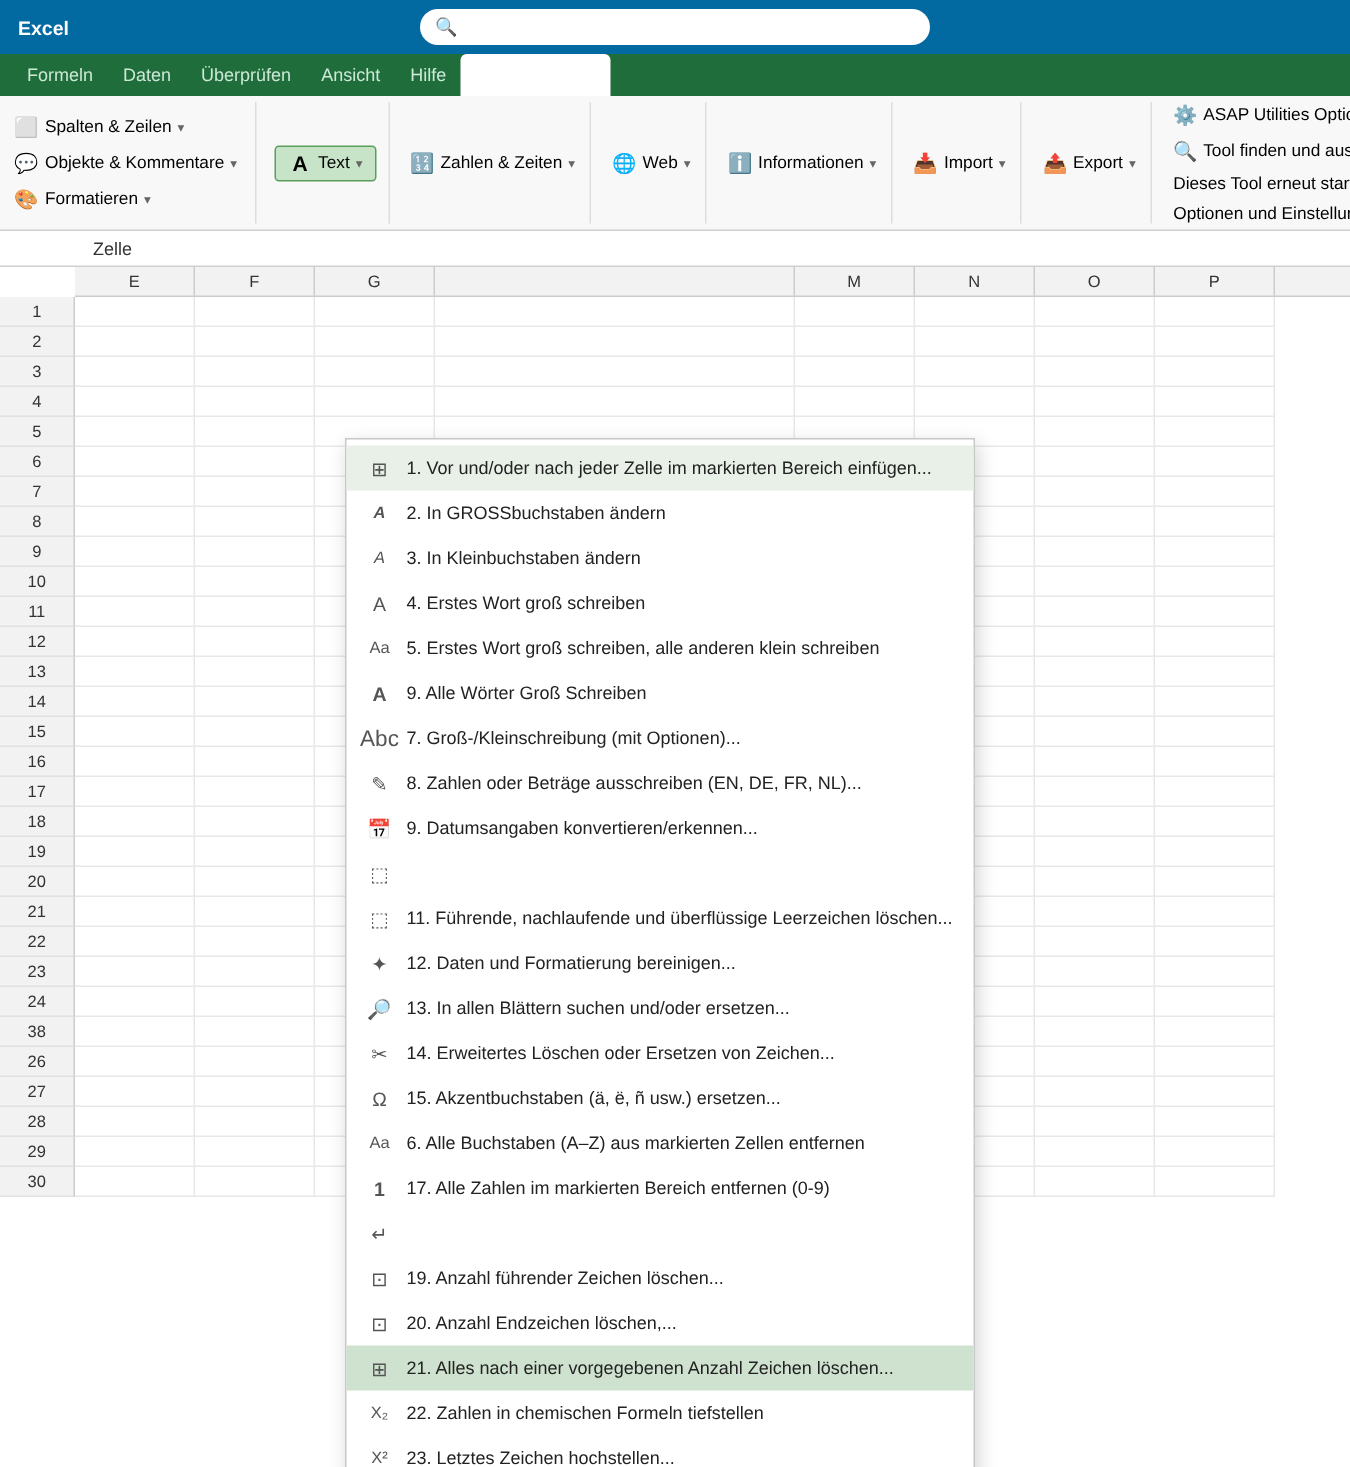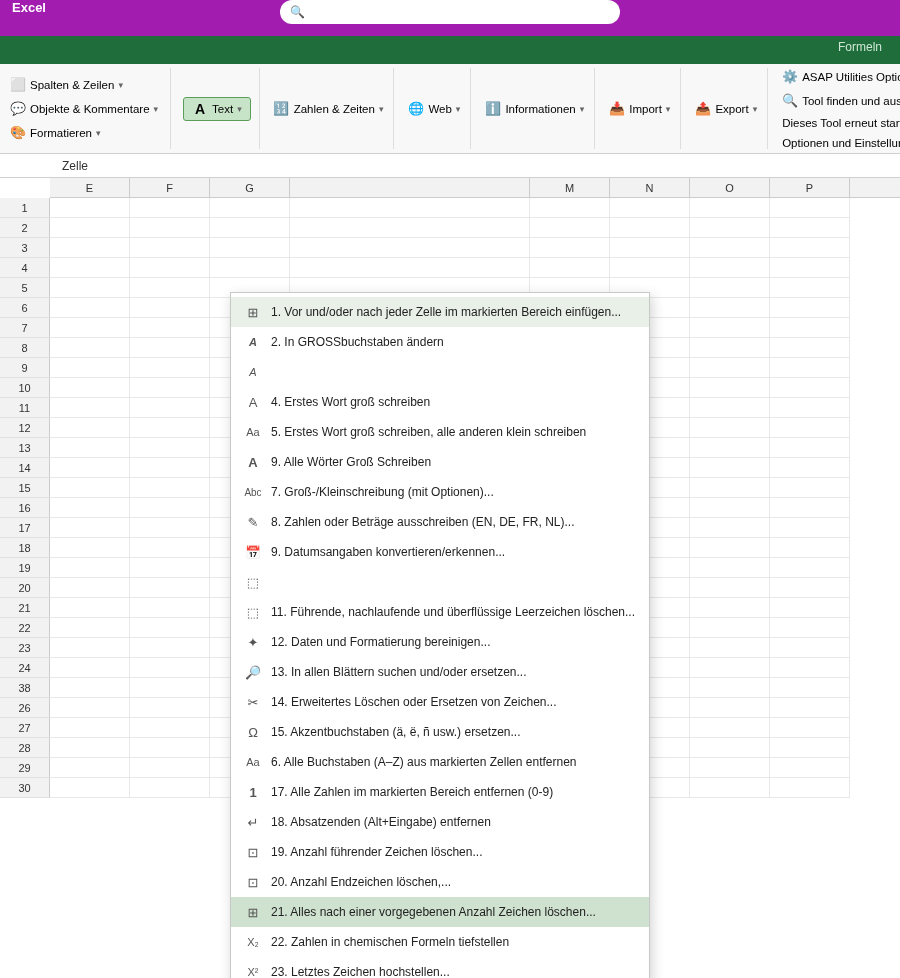--- a/index.html
+++ b/index.html
@@ -1,24 +1,24 @@
 <!DOCTYPE html>
 <html><head>
   <meta charset="utf-8">
   <style>
     * { margin: 0; padding: 0; box-sizing: border-box; }
     body { font-family: 'Segoe UI', Arial, sans-serif; font-size: 12px; background: #fff; overflow: hidden; width: 900px; height: 978px; }
 
     
     .title-bar {
-      background: #a21caf;
+      background: #0369a1;
       color: white;
       height: 36px;
       display: flex;
-      align-items: flex-start;
+      align-items: center;
       padding: 0 12px;
       position: relative;
     }
     .title-bar-app {
       font-size: 13px;
       font-weight: 600;
     }
     .search-bar {
       position: absolute;
       left: 50%;
@@ -42,21 +42,20 @@
     }
     .search-icon-svg { color: #888; font-size: 12px; }
 
     
     .ribbon-tabs {
       background: #1e6d3a;
       display: flex;
       align-items: flex-end;
       padding: 0 8px;
       height: 28px;
-      flex-direction: column;
     }
     .ribbon-tab {
       color: #cde8d6;
       padding: 4px 10px;
       font-size: 12px;
       cursor: pointer;
       height: 100%;
       display: flex;
       align-items: center;
     }
@@ -680,39 +679,40 @@
       <span class="menu-text">1. Vor und/oder nach jeder Zelle im markierten Bereich einfügen...</span>
     </div>
 
     <div class="menu-item">
       <span class="menu-icon" style="font-size:11px; font-weight:bold; font-style:italic;">A</span>
       <span class="menu-text">2. In GROSSbuchstaben ändern</span>
     </div>
 
     <div class="menu-item">
       <span class="menu-icon" style="font-size:11px; font-style:italic;">A</span>
+      <span class="menu-text">3. In Kleinbuchstaben ändern</span>
     </div>
 
     <div class="menu-item">
       <span class="menu-icon" style="font-size:13px;">A</span>
       <span class="menu-text">4. Erstes Wort groß schreiben</span>
     </div>
 
     <div class="menu-item">
       <span class="menu-icon" style="font-size:11px;">Aa</span>
       <span class="menu-text">5. Erstes Wort groß schreiben, alle anderen klein schreiben</span>
     </div>
 
     <div class="menu-item">
       <span class="menu-icon" style="font-size:13px; font-weight:bold;">A</span>
       <span class="menu-text">9. Alle Wörter Groß Schreiben</span>
     </div>
 
     <div class="menu-item">
-      <span class="menu-icon" style="font-size:10px;">Abc</span>
+      <span class="menu-icon" style="font-size:15px;">Abc</span>
       <span class="menu-text">7. Groß-/Kleinschreibung (mit Optionen)...</span>
     </div>
 
     <div class="menu-item">
       <span class="menu-icon">✎</span>
       <span class="menu-text">8. Zahlen oder Beträge ausschreiben (EN, DE, FR, NL)...</span>
     </div>
 
     <div class="menu-item">
       <span class="menu-icon">📅</span>
@@ -753,21 +753,20 @@
       <span class="menu-text">6. Alle Buchstaben (A–Z) aus markierten Zellen entfernen</span>
     </div>
 
     <div class="menu-item">
       <span class="menu-icon" style="font-size:13px; font-weight:bold;">1</span>
       <span class="menu-text">17. Alle Zahlen im markierten Bereich entfernen (0-9)</span>
     </div>
 
     <div class="menu-item">
       <span class="menu-icon">↵</span>
-      <span class="menu-text">18. Absatzenden (Alt+Eingabe) entfernen</span>
     </div>
 
     <div class="menu-item">
       <span class="menu-icon">⊡</span>
       <span class="menu-text">19. Anzahl führender Zeichen löschen...</span>
     </div>
 
     <div class="menu-item">
       <span class="menu-icon">⊡</span>
       <span class="menu-text">20. Anzahl Endzeichen löschen,...</span>

